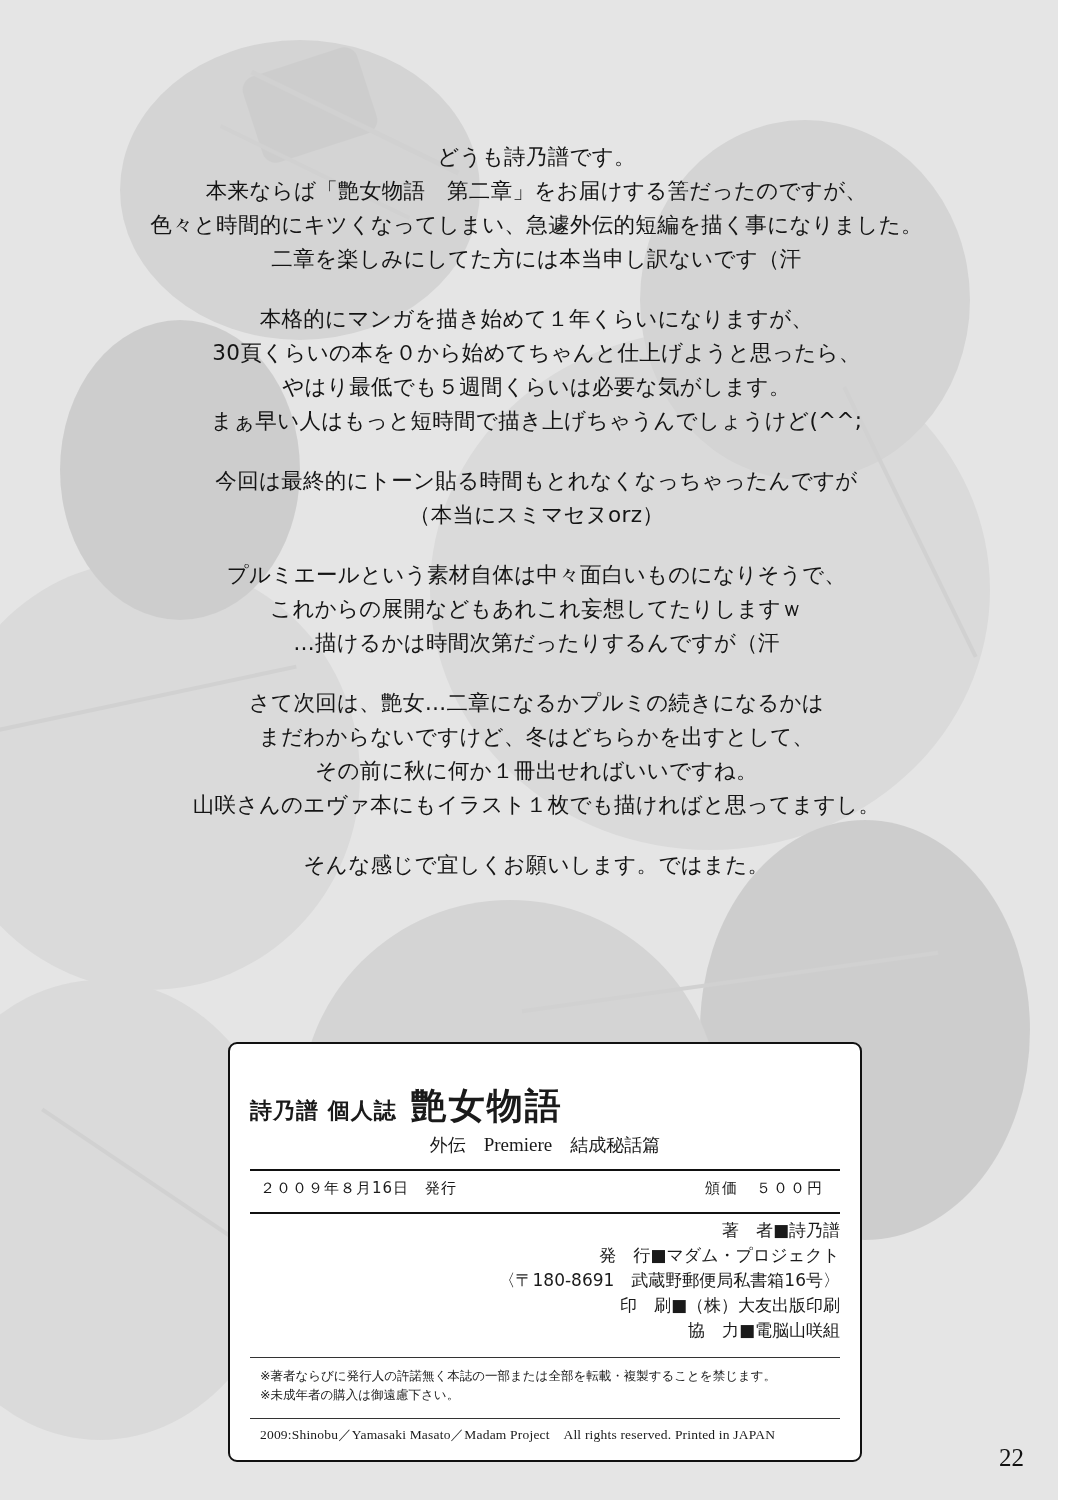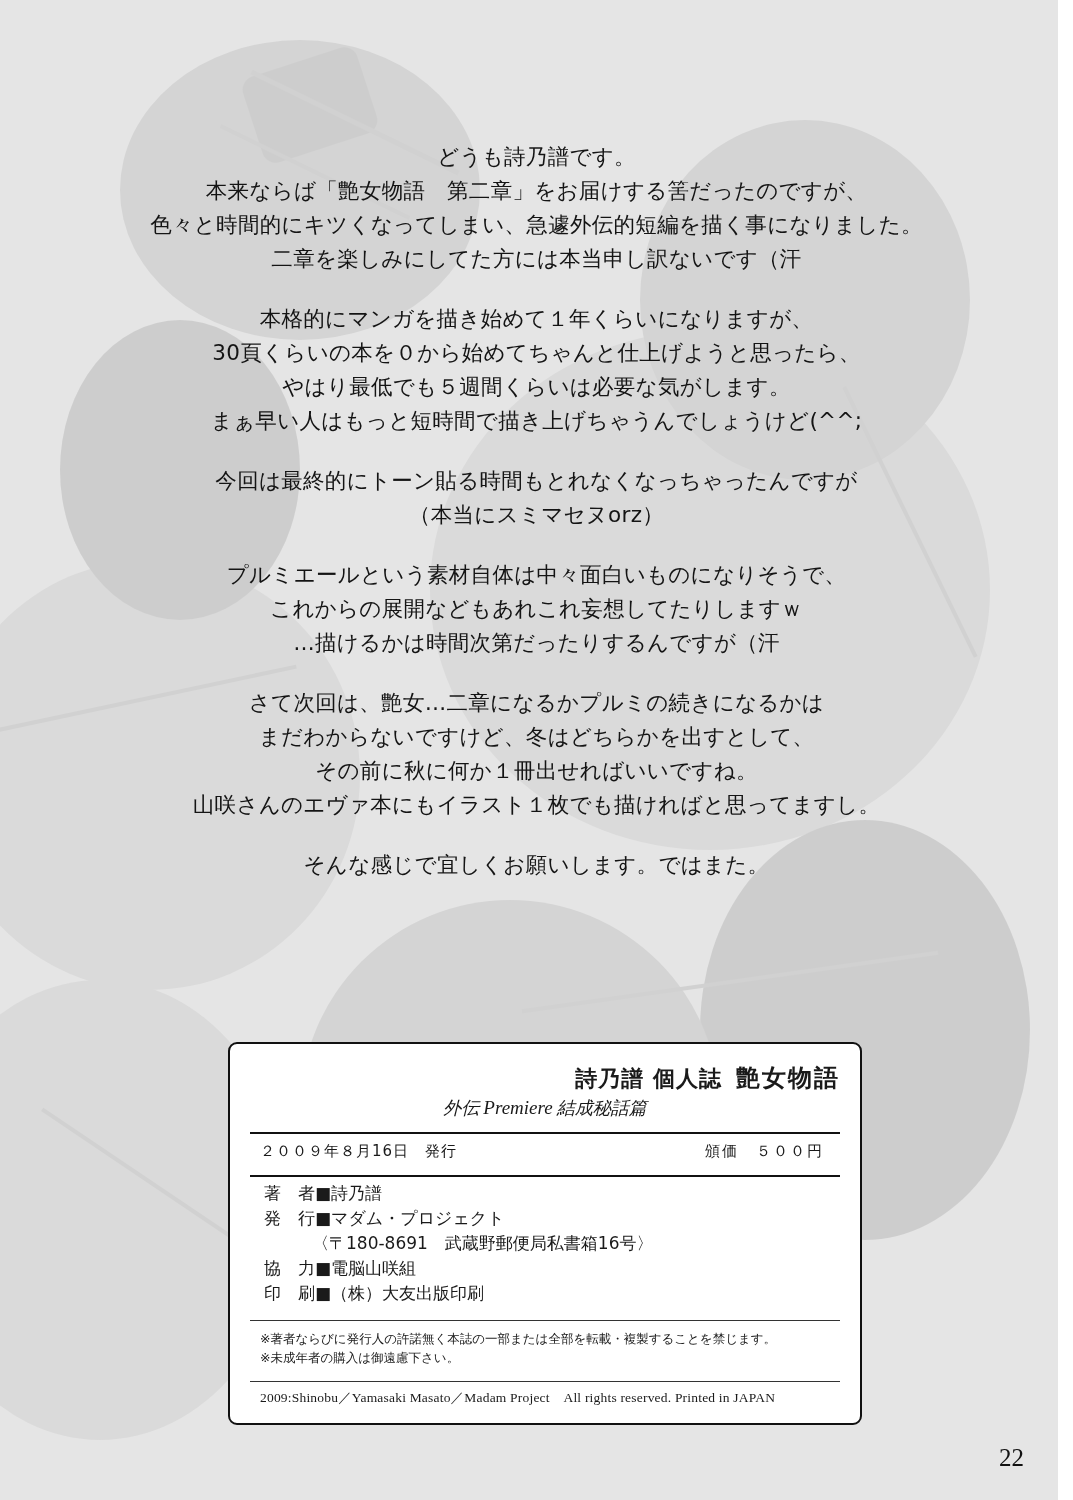--- a/index.html
+++ b/index.html
@@ -66,46 +66,46 @@
     width: 634px;
     border: 2px solid #111111;
     border-radius: 9px;
     background: #ffffff;
     padding: 14px 20px 14px 20px;
     box-sizing: border-box;
   }
   .colophon-title-row {
     display: flex;
     align-items: baseline;
-    justify-content: flex-end;
+    justify-content: flex-start;
     gap: 14px;
     padding-top: 4px;
   }
   .colophon-kojinshi {
     font-family: "DejaVu Sans", "Liberation Sans", sans-serif;
     font-size: 22px;
     font-weight: bold;
     letter-spacing: 1px;
   }
   .colophon-maintitle {
     font-family: Liberation Serif, serif;
-    font-size: 24px;
+    font-size: 36px;
     font-weight: bold;
     letter-spacing: 2px;
+    margin-top: 20px;
   }
   .colophon-subtitle-row {
     display: flex;
     align-items: baseline;
     justify-content: center;
-    gap: 4px;
+    gap: 18px;
     font-family: "DejaVu Sans", "Liberation Sans", sans-serif;
     font-size: 18px;
     margin-top: 2px;
     padding-bottom: 6px;
-    font-style: italic;
   }
   .colophon-subtitle-row .latin {
     font-family: "Liberation Serif", serif;
     font-size: 19px;
   }
   .rule {
     height: 2px;
     background: #111111;
     margin: 6px 0 0 0;
   }
@@ -120,20 +120,21 @@
     letter-spacing: 1px;
     padding: 8px 6px 8px 10px;
   }
   .pub-row .price { letter-spacing: 2px; padding-right: 10px; }
 
   .staff {
     font-family: "DejaVu Sans", "Liberation Sans", sans-serif;
     font-size: 17px;
     line-height: 25px;
     padding: 4px 0 8px 14px;
+    text-align: right;
   }
   .staff .line { white-space: pre; }
   .staff .indent { padding-left: 48px; }
 
   .notes {
     font-family: "DejaVu Sans", "Liberation Sans", sans-serif;
     font-size: 12.5px;
     line-height: 19px;
     padding: 8px 0 8px 10px;
   }
@@ -216,22 +217,22 @@
       <span>２００９年８月16日　発行</span>
       <span class="price">頒価　５００円</span>
     </div>
 
     <div class="rule"></div>
 
     <div class="staff">
       <div class="line">著　者■詩乃譜</div>
       <div class="line">発　行■マダム・プロジェクト</div>
       <div class="line indent">〈〒180-8691　武蔵野郵便局私書箱16号〉</div>
+      <div class="line">印　刷■（株）大友出版印刷</div>
       <div class="line">協　力■電脳山咲組</div>
-      <div class="line">印　刷■（株）大友出版印刷</div>
     </div>
 
     <div class="rule thin"></div>
 
     <div class="notes">
       <div>※著者ならびに発行人の許諾無く本誌の一部または全部を転載・複製することを禁じます。</div>
       <div>※未成年者の購入は御遠慮下さい。</div>
     </div>
 
     <div class="rule thin"></div>

